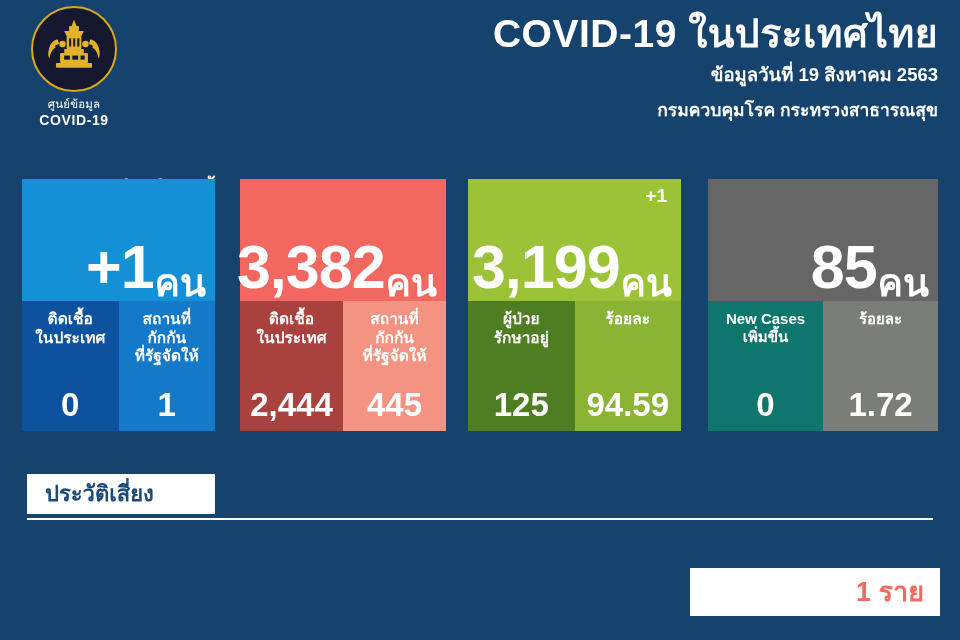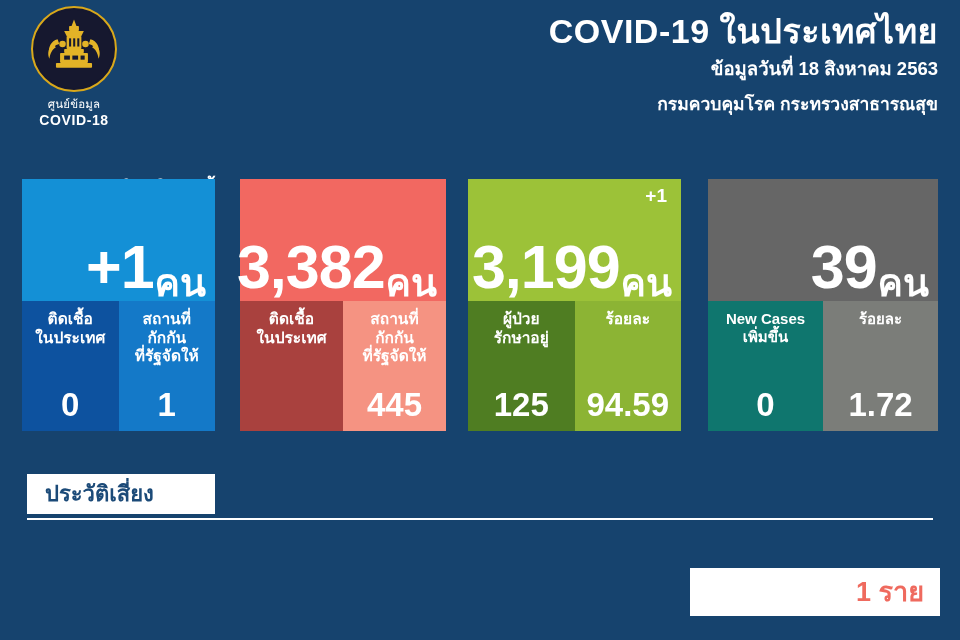--- a/index.html
+++ b/index.html
@@ -17,21 +17,21 @@
   .seal { width:86px; height:86px; margin:0 auto; position:relative;
           border-radius:50%; background:#16182f;
           border:2px solid #d9a81b; overflow:hidden; }
   .seal .ring { position:absolute; inset:3px; border-radius:50%;
                 border:2px solid #e3b327; }
   .seal svg { position:absolute; inset:0; width:100%; height:100%; }
   .logo-sub1 { color:#ffffff; font-size:11.5px; margin-top:3px; letter-spacing:.2px; }
   .logo-sub2 { color:#ffffff; font-size:14px; font-weight:bold; letter-spacing:.6px; line-height:1.1; }
 
   .header-right { position:absolute; right:22px; top:12px; text-align:right; }
-  .h-title { color:#ffffff; font-size:34px; font-weight:bold; letter-spacing:.5px; line-height:1.12; white-space:nowrap; }
+  .h-title { color:#ffffff; font-size:39px; font-weight:bold; letter-spacing:.5px; line-height:1.12; white-space:nowrap; }
   .h-date  { color:#ffffff; font-size:18.5px; font-weight:bold; margin-top:8px; line-height:1.2; white-space:nowrap; }
   .h-org   { color:#ffffff; font-size:17.5px; font-weight:bold; margin-top:14px; line-height:1.2; white-space:nowrap; }
 
   
   .cards { position:absolute; left:0; top:145px; width:960px; height:310px; }
   .card { position:absolute; top:34px; }
   .card-label { position:absolute; top:0; right:0; color:#ffffff;
                 font-size:19px; font-weight:bold; white-space:nowrap; line-height:1.2; }
   .card-top { position:relative; width:100%; height:122px; }
   .big-num {
@@ -115,26 +115,26 @@
           <rect x="44" y="37" width="2.5" height="10"></rect>
           <rect x="49" y="37" width="2.5" height="10"></rect>
           <rect x="54" y="37" width="2.5" height="10"></rect>
           <rect x="38" y="58" width="7" height="5"></rect>
           <rect x="48" y="58" width="7" height="5"></rect>
           <rect x="58" y="58" width="5" height="5"></rect>
         </g>
       </svg>
     </div>
     <div class="logo-sub1">ศูนย์ข้อมูล</div>
-    <div class="logo-sub2">COVID-18</div>
+    <div class="logo-sub2">COVID-19</div>
   </div>
 
   <div class="header-right">
     <div class="h-title">COVID-19 ในประเทศไทย</div>
-    <div class="h-date">ข้อมูลวันที่ 18 สิงหาคม 2563</div>
+    <div class="h-date">ข้อมูลวันที่ 19 สิงหาคม 2563</div>
     <div class="h-org">กรมควบคุมโรค กระทรวงสาธารณสุข</div>
   </div>
 
   <div class="cards">
 
     <div class="card" id="card-new">
       <div class="card-label">ผู้ป่วยรายใหม่ในวันนี้</div>
       <div class="card-top">
         <div class="big-num">
           <span>+1</span>
@@ -167,20 +167,21 @@
           <span>3,382</span>
           <span class="unit">คน</span>
         </div>
       </div>
       <div class="card-bottom">
         <div class="sub-cell sc-a">
           <div class="sub-cap">
             <div>ติดเชื้อ</div>
             <div>ในประเทศ</div>
           </div>
+          <div class="sub-val">2,444</div>
         </div>
         <div class="sub-cell sc-b">
           <div class="sub-cap">
             <div>สถานที่</div>
             <div>กักกัน</div>
             <div>ที่รัฐจัดให้</div>
           </div>
           <div class="sub-val">445</div>
         </div>
       </div>
@@ -209,21 +210,21 @@
           </div>
           <div class="sub-val">94.59</div>
         </div>
       </div>
     </div>
 
     <div class="card" id="card-deaths">
       <div class="card-label">เสียชีวิต</div>
       <div class="card-top">
         <div class="big-num">
-          <span>39</span>
+          <span>85</span>
           <span class="unit">คน</span>
         </div>
       </div>
       <div class="card-bottom">
         <div class="sub-cell sc-a">
           <div class="sub-cap">
             <div>New Cases</div>
             <div>เพิ่มขึ้น</div>
           </div>
           <div class="sub-val">0</div>

